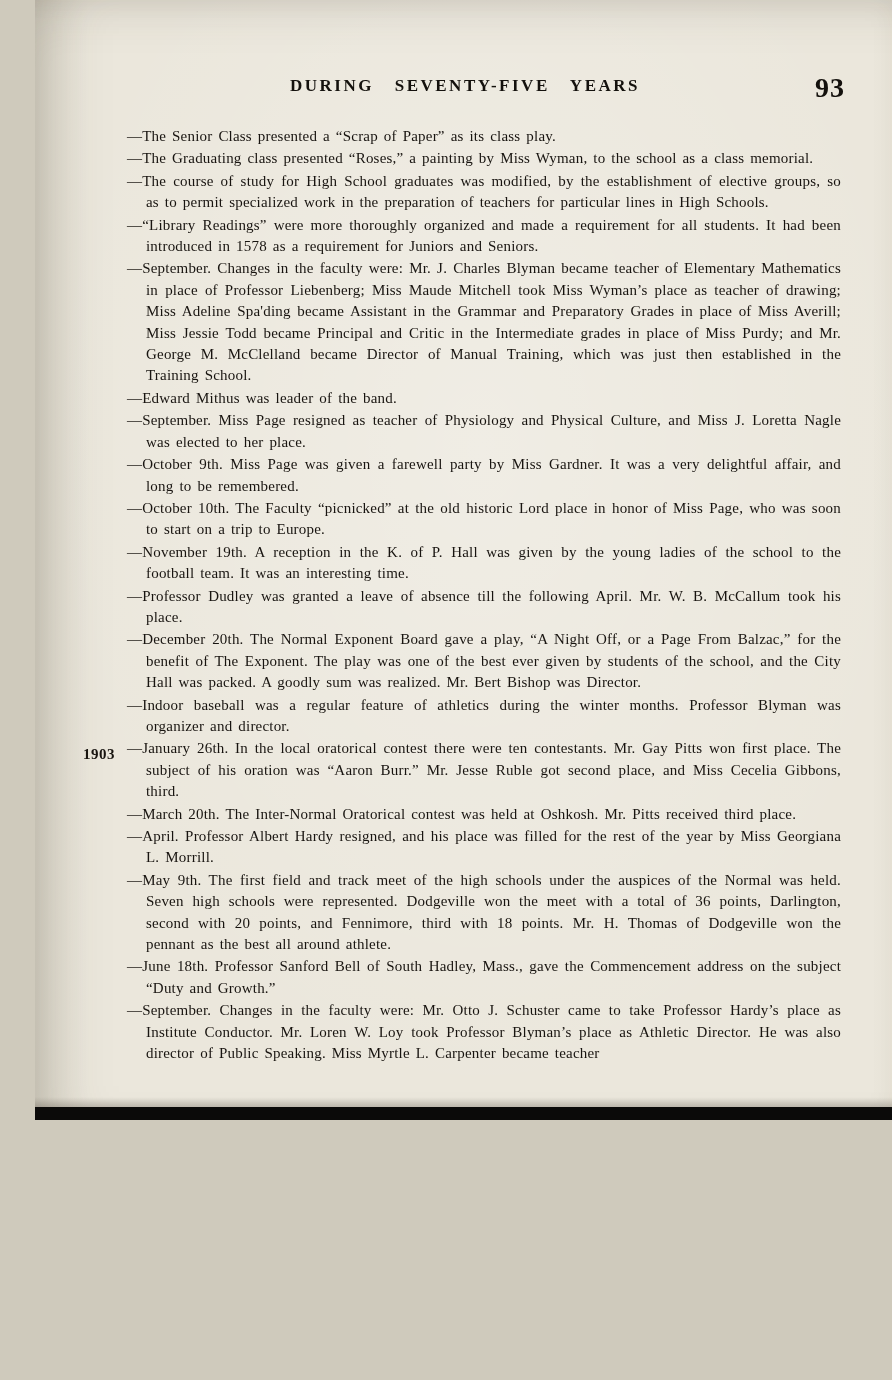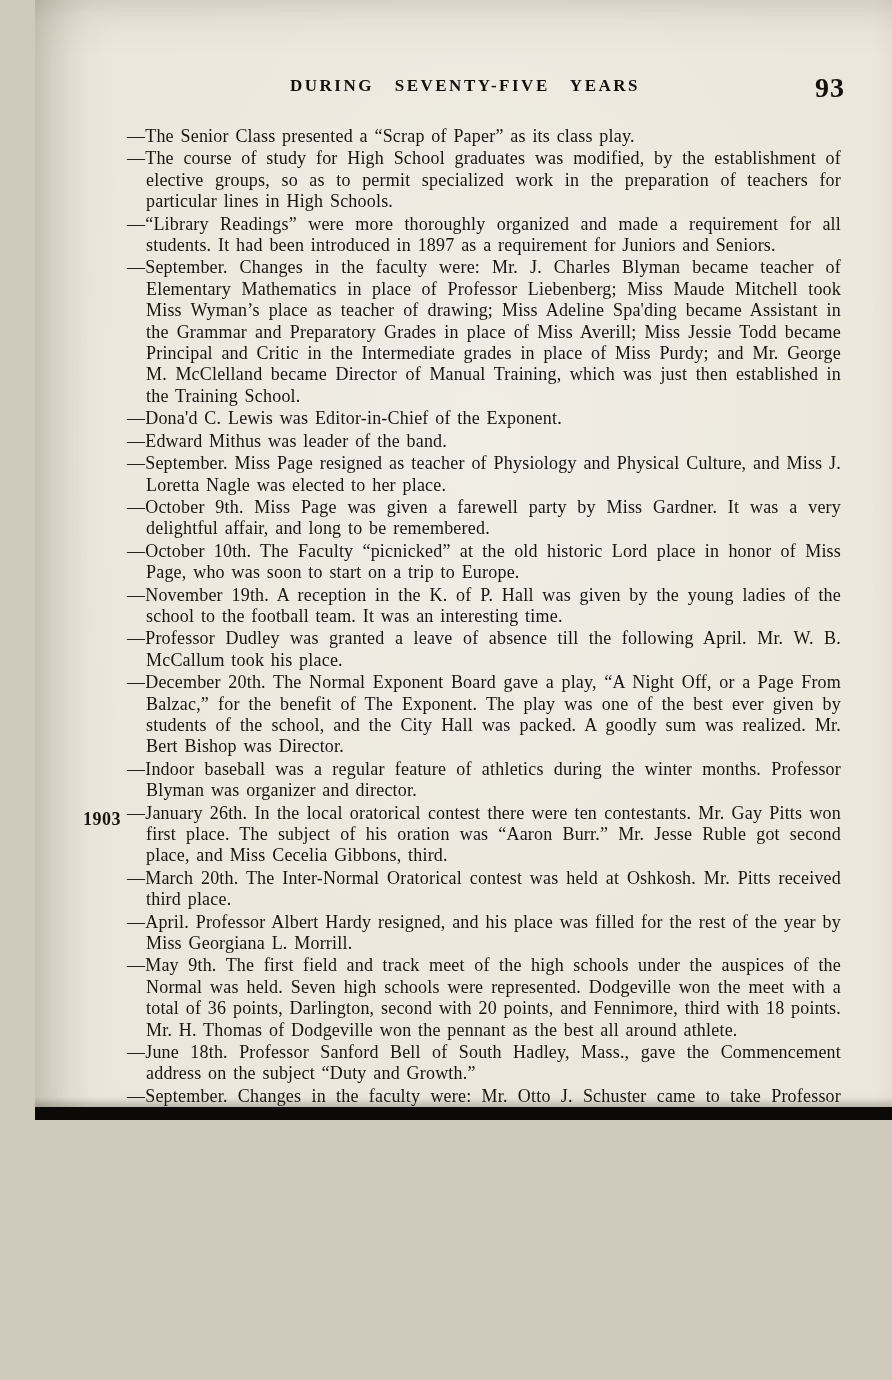--- a/index.html
+++ b/index.html
@@ -43,21 +43,21 @@
     position: absolute;
     right: -2px; top: -4px;
     font-weight: bold;
     font-size: 28px;
     letter-spacing: 1px;
     color: #14110d;
   }
   .entries {
     margin-left: 92px;
     width: 714px;
-    font-size: 18px;
+    font-size: 15px;
     line-height: 21.4px;
     letter-spacing: 0.2px;
     word-spacing: 2px;
     text-align: justify;
     color: #181410;
   }
   .entry {
     position: relative;
     padding-left: 19px;
     text-indent: -19px;
@@ -87,24 +87,24 @@
 <body>
 
 <div class="page">
   <div class="header-row">
     <span class="header-title">DURING SEVENTY-FIVE YEARS</span>
     <span class="page-number">93</span>
   </div>
 
   <div class="entries" id="entries">
       <div class="entry"><span>—The Senior Class presented a “Scrap of Paper” as its class play.</span></div>
+      <div class="entry"><span>—The Graduating class presented “Roses,” a painting by Miss Wyman, to the school as a class memorial.</span></div>
       <div class="entry"><span>—The course of study for High School graduates was modified, by the establishment of elective groups, so as to permit specialized work in the preparation of teachers for particular lines in High Schools.</span></div>
-      <div class="entry"><span>—“Library Readings” were more thoroughly organized and made a requirement for all students. It had been introduced in 1897 as a requirement for Juniors and Seniors.</span></div>
+      <div class="entry"><span>—“Library Readings” were more thoroughly organized and made a requirement for all students. It had been introduced in 1578 as a requirement for Juniors and Seniors.</span></div>
       <div class="entry"><span>—September. Changes in the faculty were: Mr. J. Charles Blyman became teacher of Elementary Mathematics in place of Professor Liebenberg; Miss Maude Mitchell took Miss Wyman’s place as teacher of drawing; Miss Adeline Spa'ding became Assistant in the Grammar and Preparatory Grades in place of Miss Averill; Miss Jessie Todd became Principal and Critic in the Intermediate grades in place of Miss Purdy; and Mr. George M. McClelland became Director of Manual Training, which was just then established in the Training School.</span></div>
-      <div class="entry"><span>—Dona'd C. Lewis was Editor-in-Chief of the Exponent.</span></div>
       <div class="entry"><span>—Edward Mithus was leader of the band.</span></div>
       <div class="entry"><span>—September. Miss Page resigned as teacher of Physiology and Physical Culture, and Miss J. Loretta Nagle was elected to her place.</span></div>
       <div class="entry"><span>—October 9th. Miss Page was given a farewell party by Miss Gardner. It was a very delightful affair, and long to be remembered.</span></div>
       <div class="entry"><span>—October 10th. The Faculty “picnicked” at the old historic Lord place in honor of Miss Page, who was soon to start on a trip to Europe.</span></div>
       <div class="entry"><span>—November 19th. A reception in the K. of P. Hall was given by the young ladies of the school to the football team. It was an interesting time.</span></div>
       <div class="entry"><span>—Professor Dudley was granted a leave of absence till the following April. Mr. W. B. McCallum took his place.</span></div>
       <div class="entry"><span>—December 20th. The Normal Exponent Board gave a play, “A Night Off, or a Page From Balzac,” for the benefit of The Exponent. The play was one of the best ever given by students of the school, and the City Hall was packed. A goodly sum was realized. Mr. Bert Bishop was Director.</span></div>
       <div class="entry"><span>—Indoor baseball was a regular feature of athletics during the winter months. Professor Blyman was organizer and director.</span></div>
       <div class="entry"><span class="year">1903</span><span>—January 26th. In the local oratorical contest there were ten contestants. Mr. Gay Pitts won first place. The subject of his oration was “Aaron Burr.” Mr. Jesse Ruble got second place, and Miss Cecelia Gibbons, third.</span></div>
       <div class="entry"><span>—March 20th. The Inter-Normal Oratorical contest was held at Oshkosh. Mr. Pitts received third place.</span></div>

